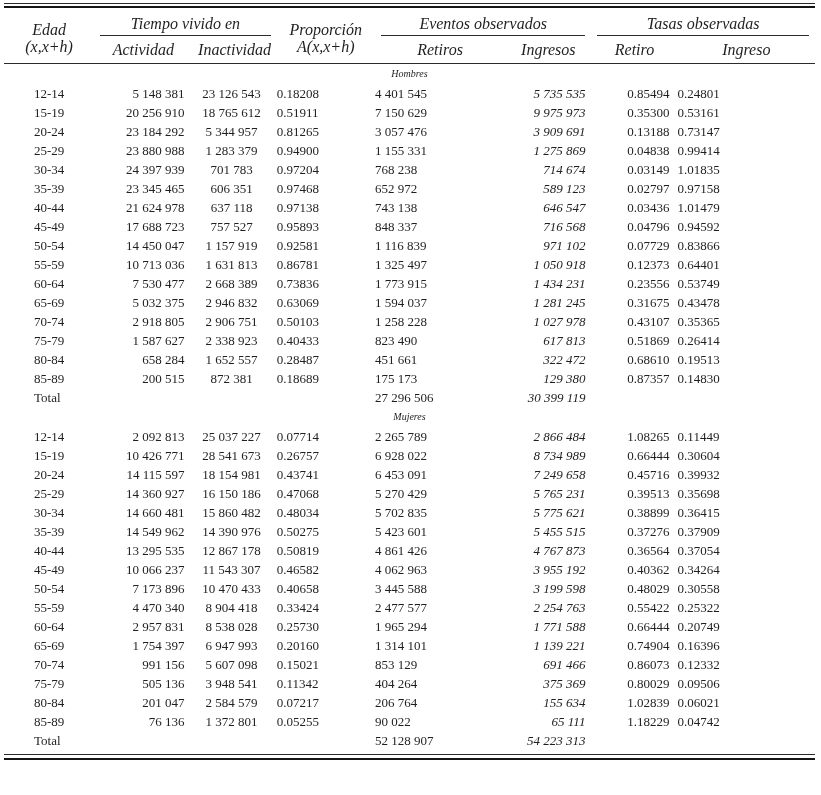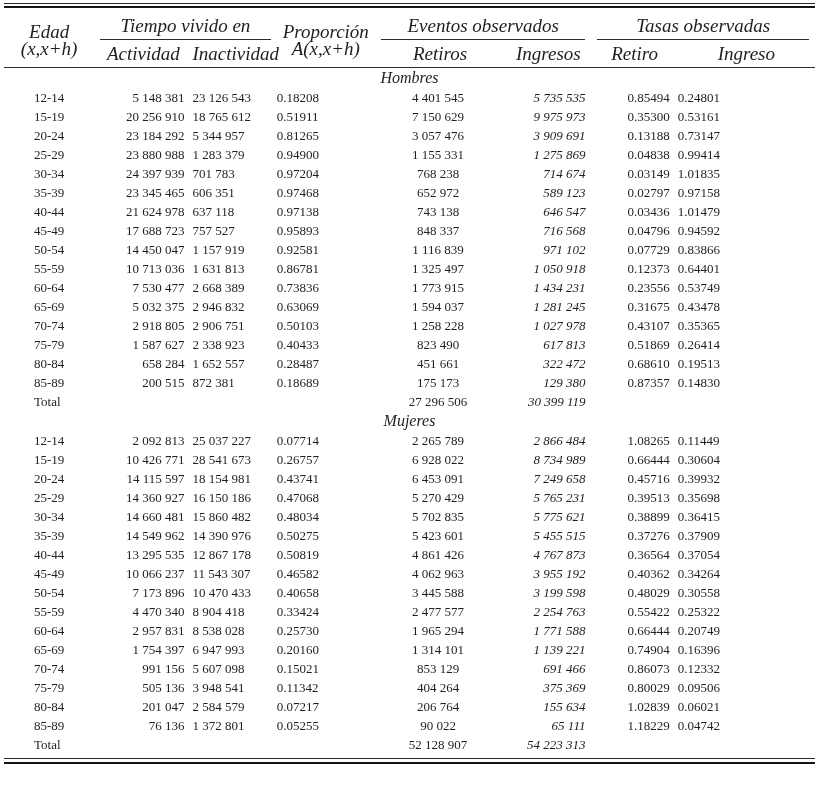--- a/index.html
+++ b/index.html
@@ -40,21 +40,21 @@
   col.c3 { width: 84px; }
   col.c4 { width: 98px; }
   col.c5 { width: 130px; }
   col.c6 { width: 86px; }
   col.c7 { width: 86px; }
   col.c8 { width: 137px; }
 
   thead th {
     font-weight: normal;
     font-style: italic;
-    font-size: 19px;
+    font-size: 16px;
     padding: 0;
     vertical-align: middle;
   }
   thead tr.group-row th { padding-top: 4px; }
   .spanner .spanner-inner {
     padding: 3px 2px 2px 2px;
     margin: 0 6px;
     border-bottom: 1.2px solid #2b2b2b;
     text-align: center;
   }
@@ -68,31 +68,31 @@
   tbody td {
     font-size: 13px;
     height: 19px;
     line-height: 19px;
     padding: 0;
     white-space: nowrap;
     overflow: hidden;
   }
   tbody td.c1 { text-align: left;  padding-left: 30px; margin-top: 30px; }
   tbody td.c2 { text-align: right; padding-right: 8px; }
-  tbody td.c3 { text-align: left; padding-right: 6px; }
+  tbody td.c3 { text-align: center; padding-right: 6px; }
   tbody td.c4 { padding-right: 16px; }
-  tbody td.c5 { text-align: center; padding-right: 4px; }
+  tbody td.c5 { text-align: left; padding-right: 4px; }
   tbody td.c6 { text-align: right; padding-right: 6px; font-style: italic; }
   tbody td.c7 { text-align: right; padding-right: 8px; }
   tbody td.c8 { padding-right: 73px; }
 
   tbody tr.section-row td {
     text-align: center;
     font-style: italic;
-    font-size: 16px;
+    font-size: 10px;
     height: 20px;
     line-height: 20px;
     padding: 0;
   }
   .bottom-rules { margin-top: 0; }
 </style>
 </head>
 <body>
 
 <div class="wrap">

